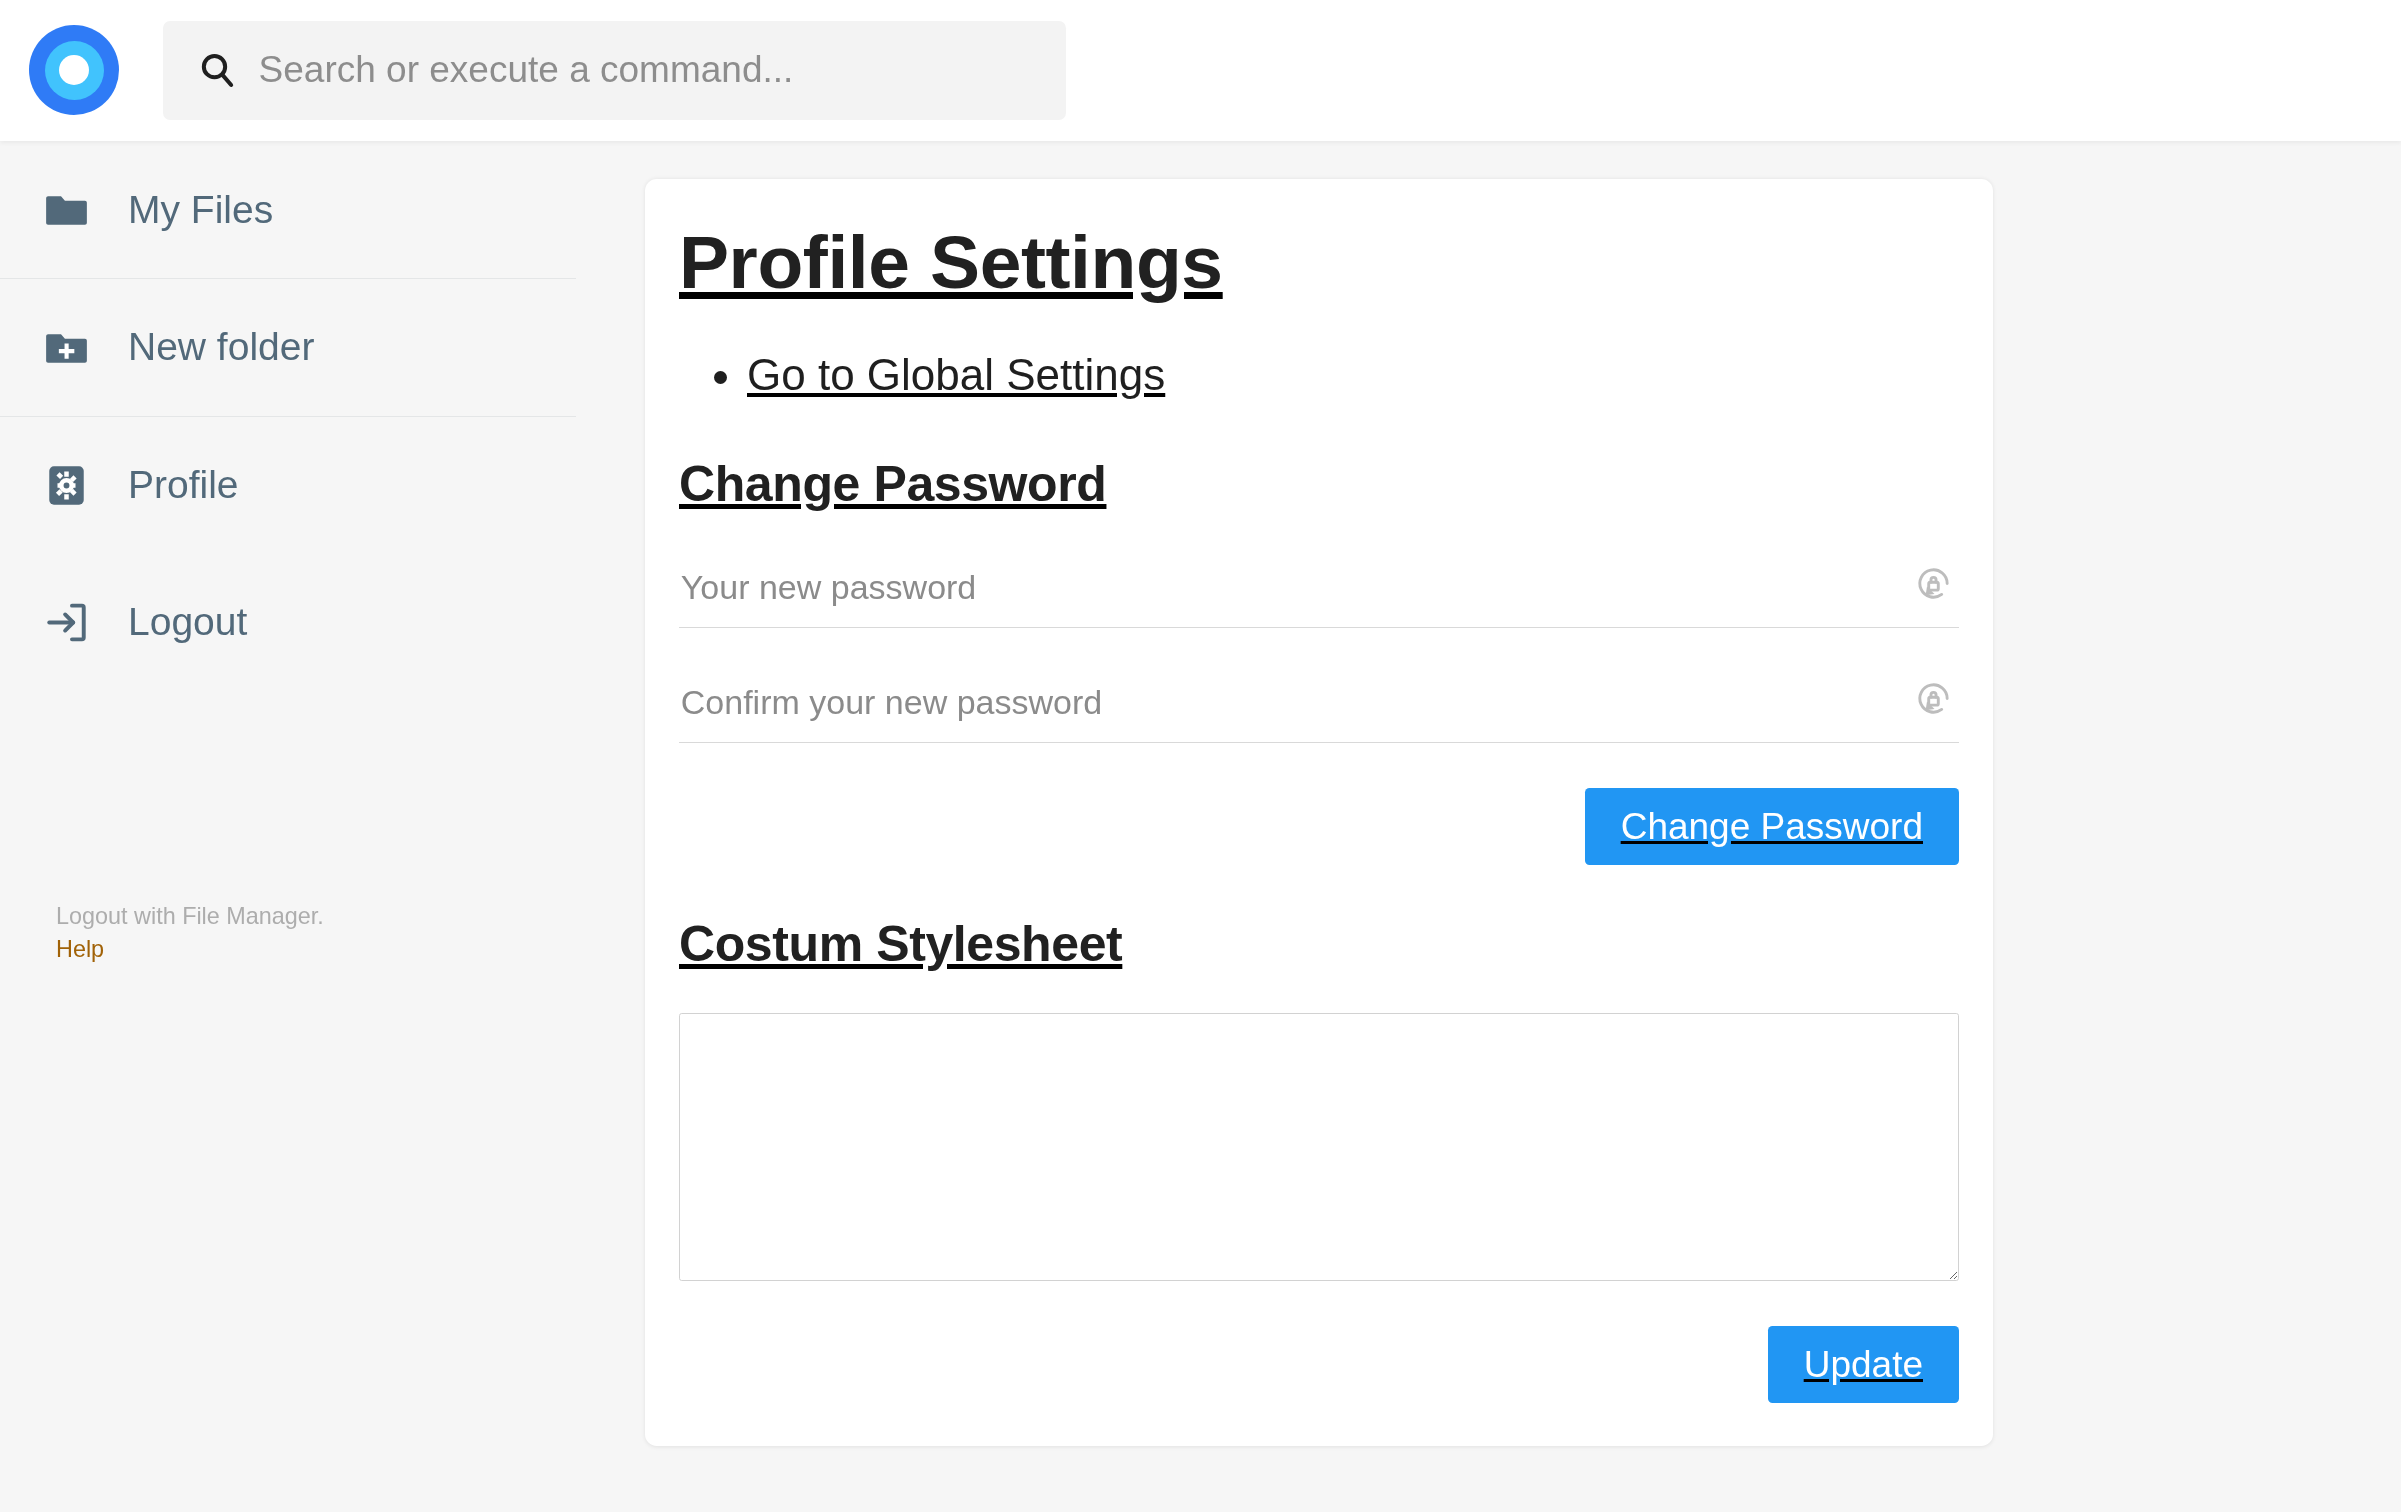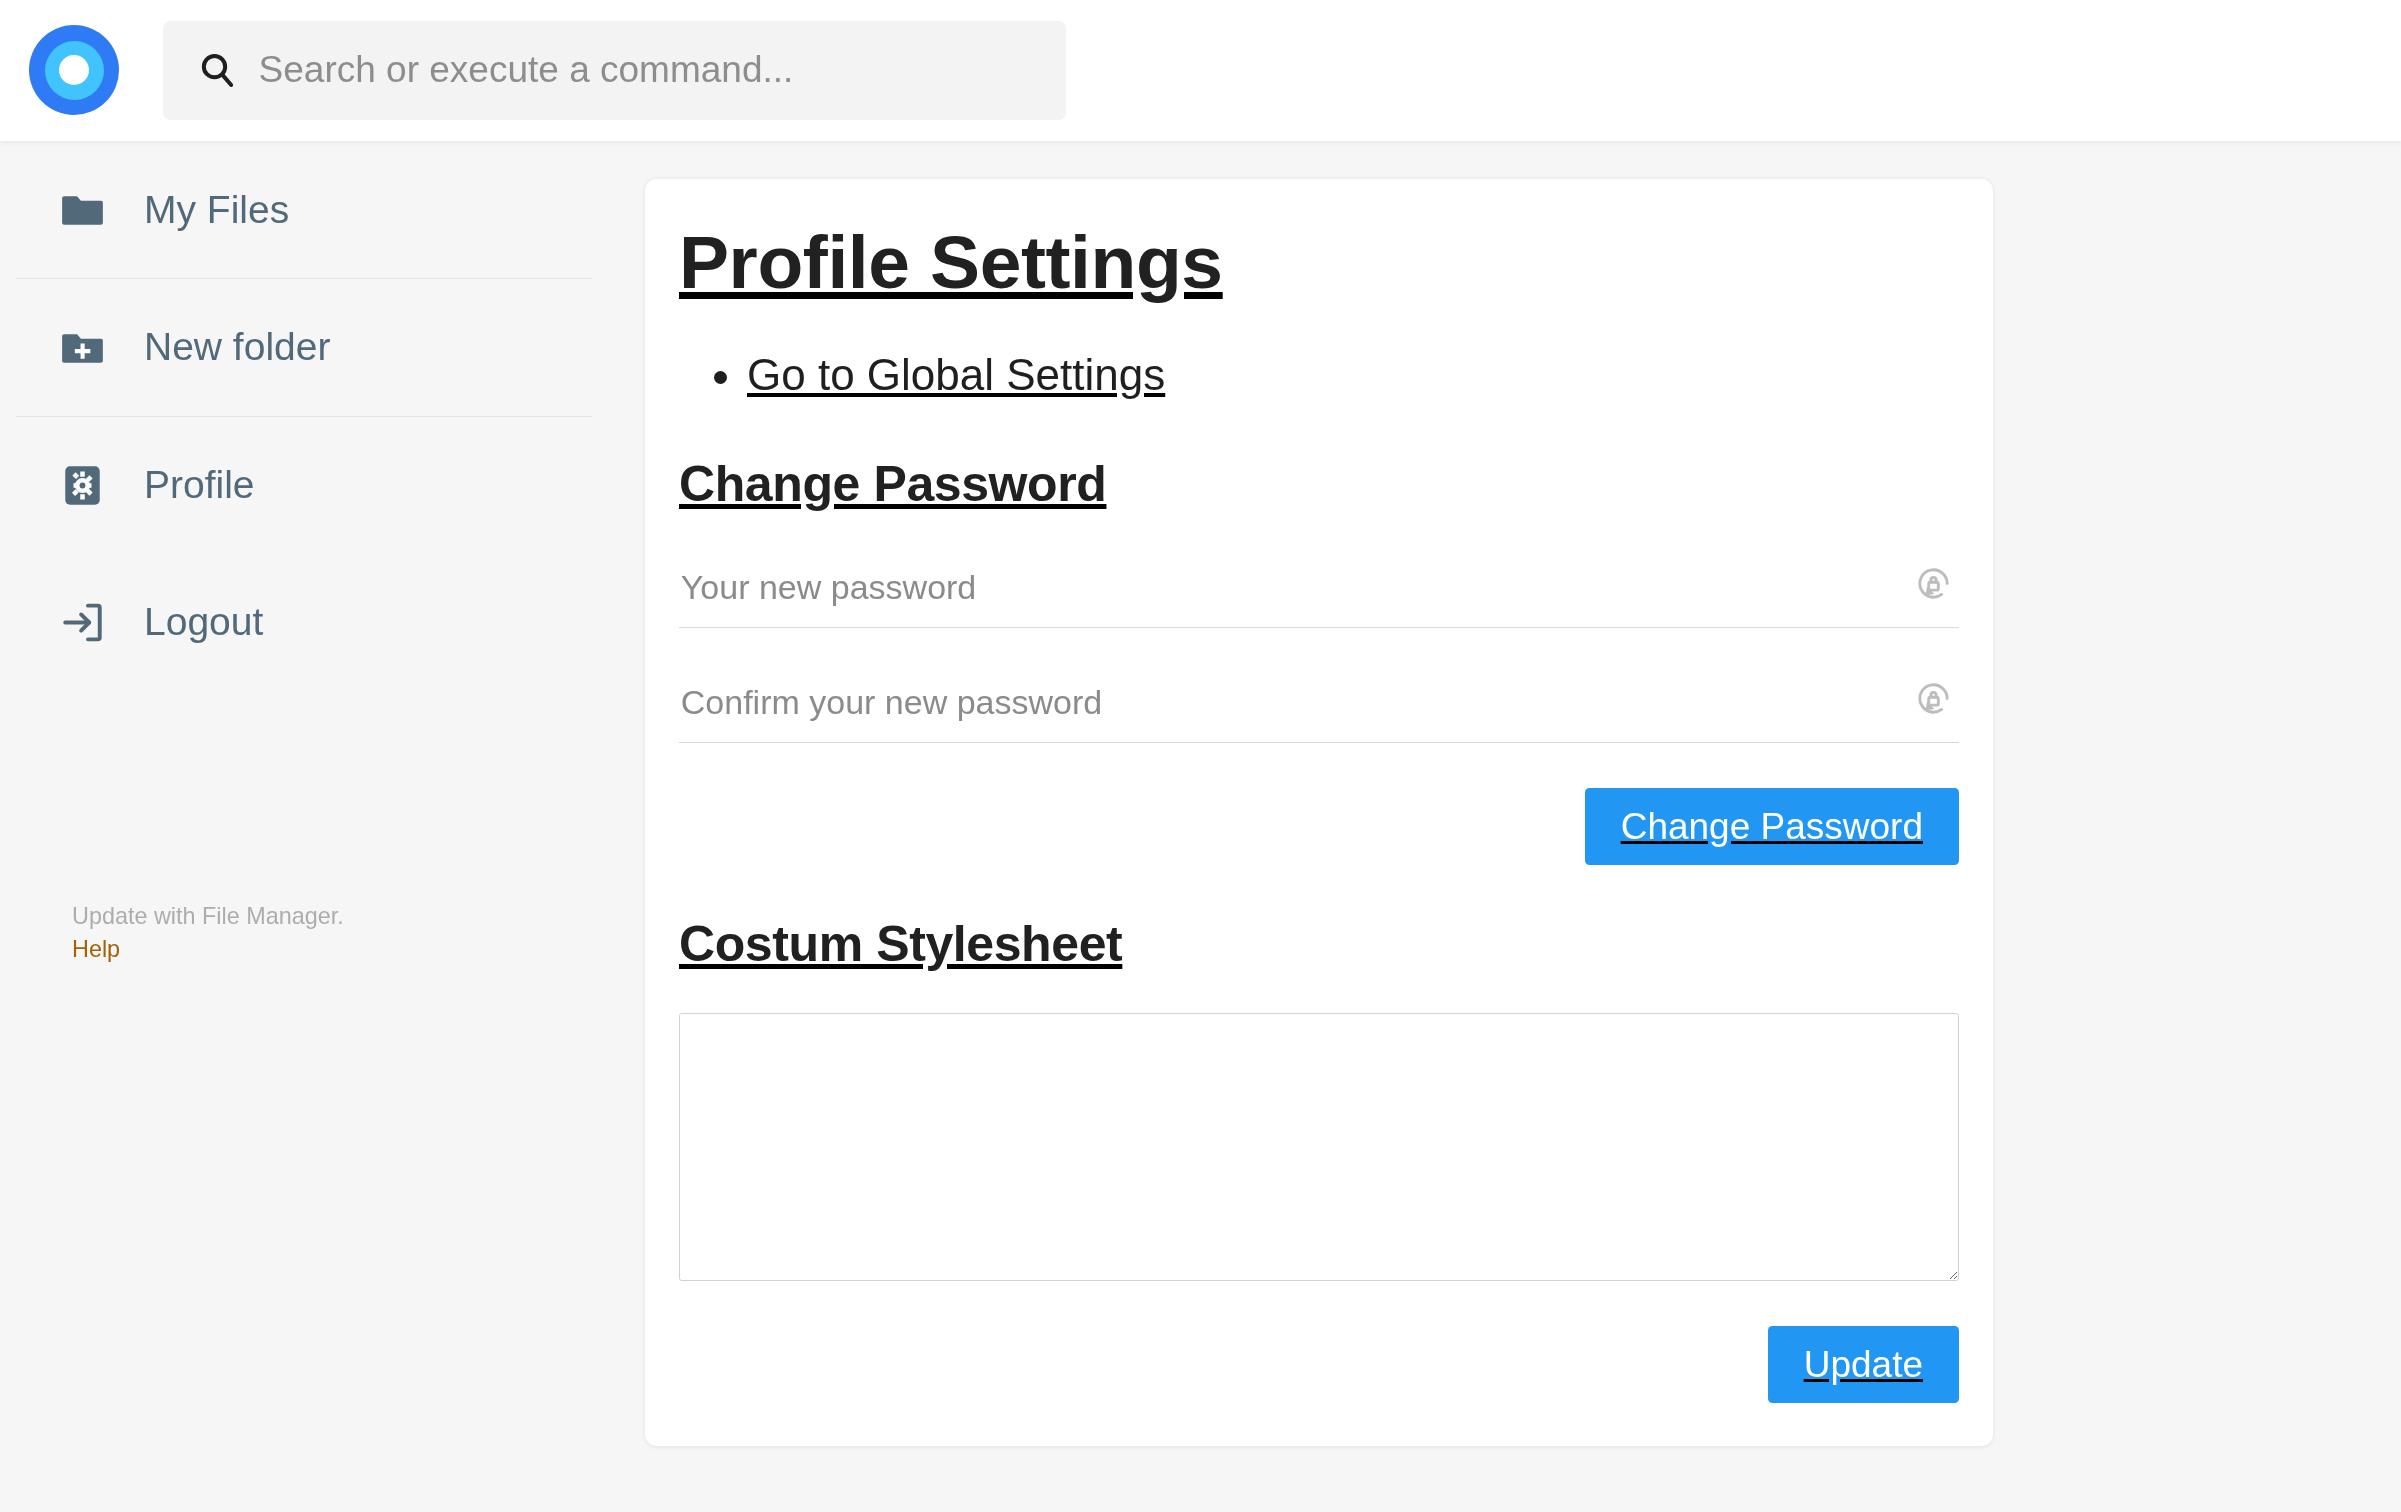--- a/index.html
+++ b/index.html
@@ -86,21 +86,21 @@
     padding: 0;
   }
   #search-input::placeholder {
     color: #8d8d8d;
     opacity: 1;
   }
 
   
   #sidebar {
     position: absolute;
-    left: 16px;
+    left: 0;
     top: 141px;
     width: 576px;
     height: 1371px;
   }
   .nav-group { width: 576px; }
   .nav-item {
     height: 137px;
     display: flex;
     align-items: center;
     padding-left: 43px;
@@ -316,21 +316,21 @@
       <svg class="nav-icon" viewBox="0 0 24 24" fill="none" stroke="#52697a" stroke-width="2" stroke-linecap="round" stroke-linejoin="round">
         <path d="M14.8 3.4h5.1c.5 0 .9.4.9.9v15.4c0 .5-.4.9-.9.9h-5.1"></path>
         <line x1="3.2" y1="12" x2="15.4" y2="12"></line>
         <polyline points="11.3,7.9 15.4,12 11.3,16.1"></polyline>
       </svg>
       <span class="nav-label">Logout</span>
     </div>
   </div>
 
   <div id="sidebar-footer">
-    <div>Update with File Manager.</div>
+    <div>Logout with File Manager.</div>
     <a href="#">Help</a>
   </div>
 
 </div>
 
 <div id="card">
   <div id="card-inner">
 
     <h1 id="page-title">Profile Settings</h1>
 

